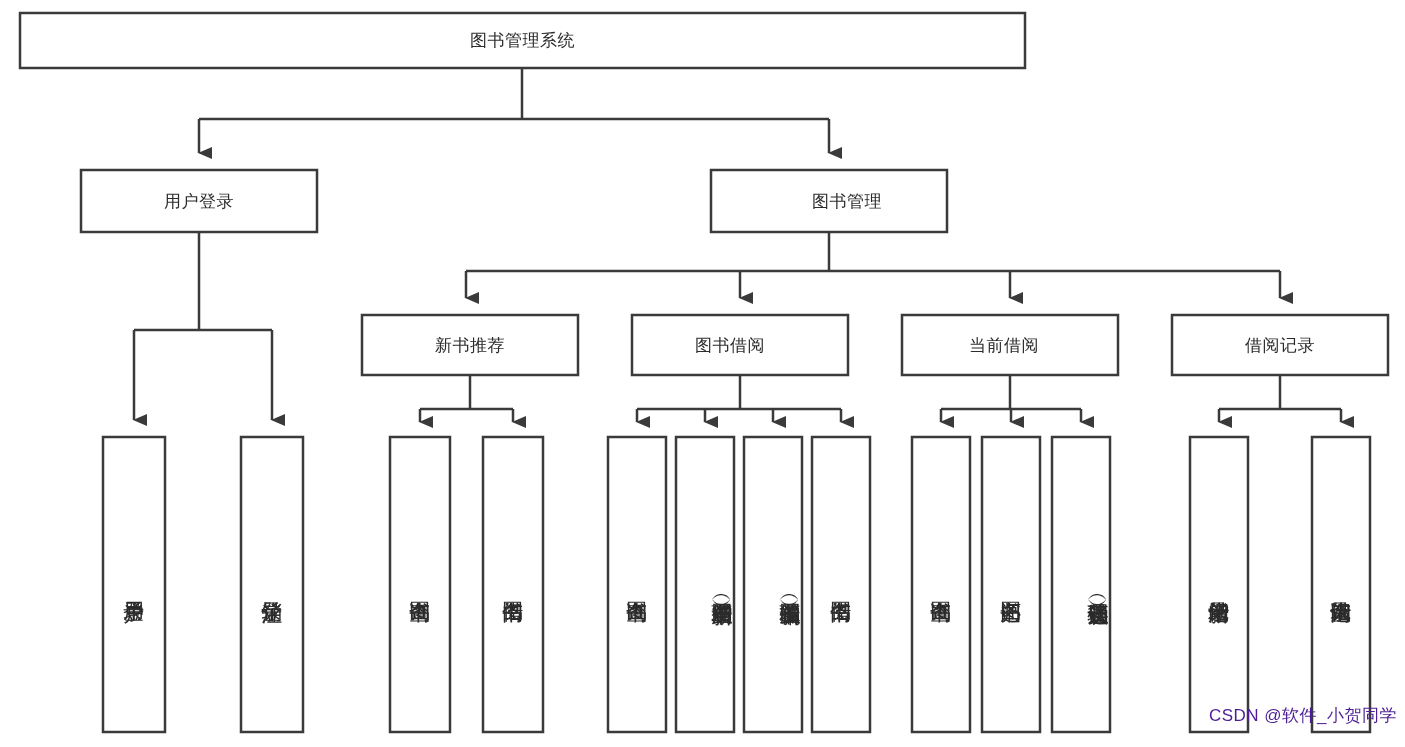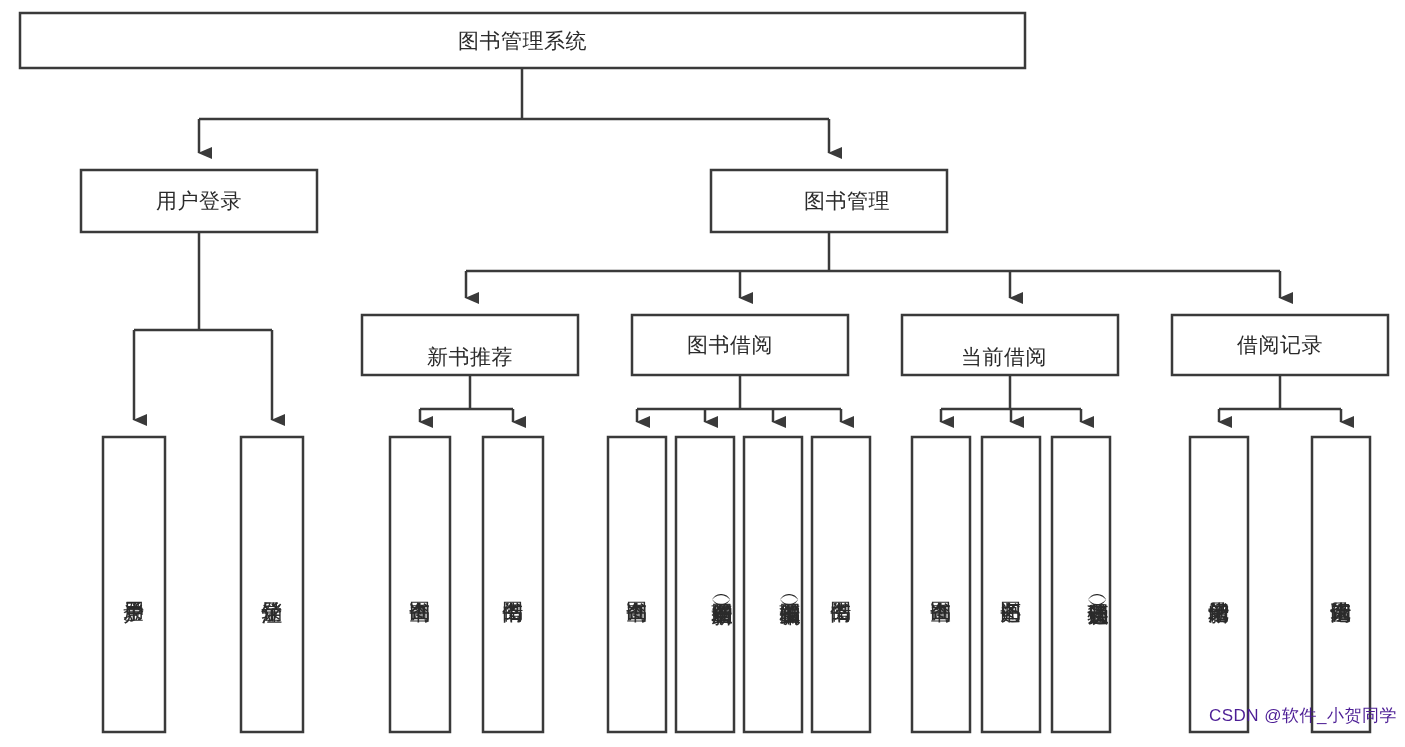--- a/index.html
+++ b/index.html
@@ -40,21 +40,21 @@
   .arrow-head {
     fill: #3a3a3a;
     stroke: none;
   }
   .node-label-h {
     position: absolute;
     display: flex;
     align-items: center;
     justify-content: center;
     color: #2b2b2b;
-    font-size: 21px;
+    font-size: 17px;
     letter-spacing: 0.5px;
     white-space: nowrap;
     pointer-events: none;
   }
   .node-label-v {
     position: absolute;
     display: flex;
     align-items: flex-start;
     justify-content: center;
     color: #2b2b2b;
@@ -167,23 +167,23 @@
     <rect class="node-box" x="1052" y="437" width="58" height="295"></rect>
     <rect class="node-box" x="1190" y="437" width="58" height="295"></rect>
     <rect class="node-box" x="1312" y="437" width="58" height="295"></rect>
   </svg>
 
   <div class="node-label-h" style="left:20px; top:13px; width:1005px; height:55px;">图书管理系统</div>
 
   <div class="node-label-h" style="left:81px; top:170px; width:236px; height:62px;">用户登录</div>
   <div class="node-label-h" style="left:711px; top:170px; width:236px; height:62px;margin-left:18px;">图书管理</div>
 
-  <div class="node-label-h" style="left:362px; top:315px; width:216px; height:60px;margin-top:12px;">新书推荐</div>
+  <div class="node-label-h" style="left:362px; top:315px; width:216px; height:60px;">新书推荐</div>
   <div class="node-label-h" style="left:632px; top:315px; width:196px; height:60px;">图书借阅</div>
-  <div class="node-label-h" style="left:902px; top:327px; width:204px; height:60px;">当前借阅</div>
+  <div class="node-label-h" style="left:902px; top:315px; width:204px; height:60px;">当前借阅</div>
   <div class="node-label-h" style="left:1172px; top:315px; width:216px; height:60px;">借阅记录</div>
 
   <div class="node-label-v center" style="left:103px; top:437px; width:62px; height:295px;">用户登录</div>
   <div class="node-label-v center" style="left:241px; top:437px; width:62px; height:295px;">注销登录</div>
   <div class="node-label-v center" style="left:390px; top:437px; width:60px; height:295px;">查询图书</div>
   <div class="node-label-v center" style="left:483px; top:437px; width:60px; height:295px;">借阅图书</div>
   <div class="node-label-v center" style="left:608px; top:437px; width:58px; height:295px;">查询图书</div>
   <div class="node-label-v" style="left:676px; top:441px; width:58px; height:291px;">新增图书（管理员）</div>
   <div class="node-label-v" style="left:744px; top:441px; width:58px; height:291px;">编辑图书（管理员）</div>
   <div class="node-label-v center" style="left:812px; top:437px; width:58px; height:295px;">借阅图书</div>

